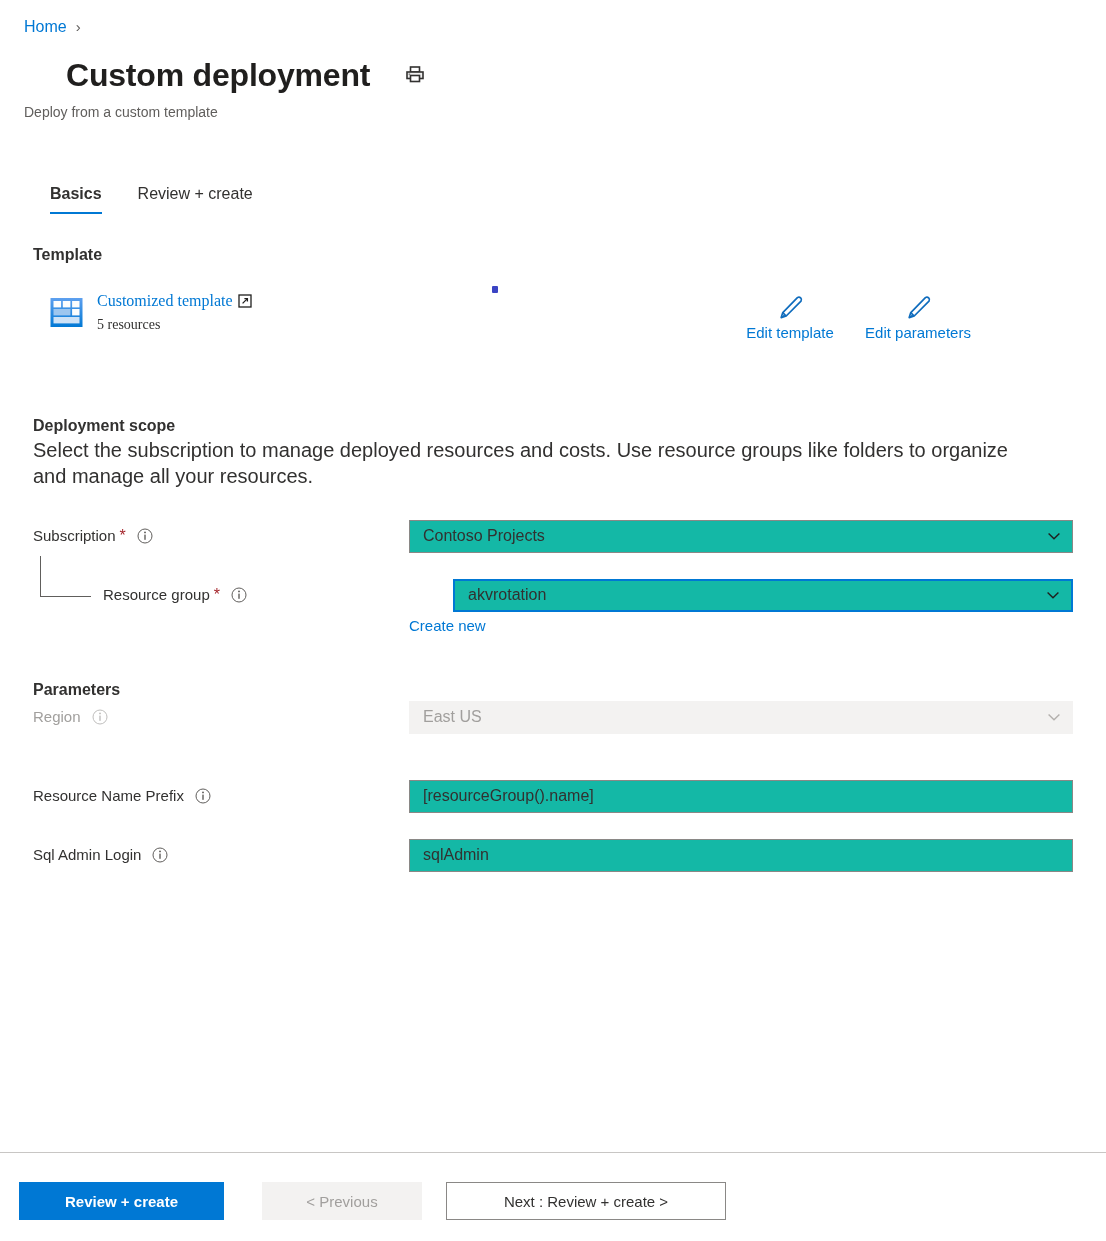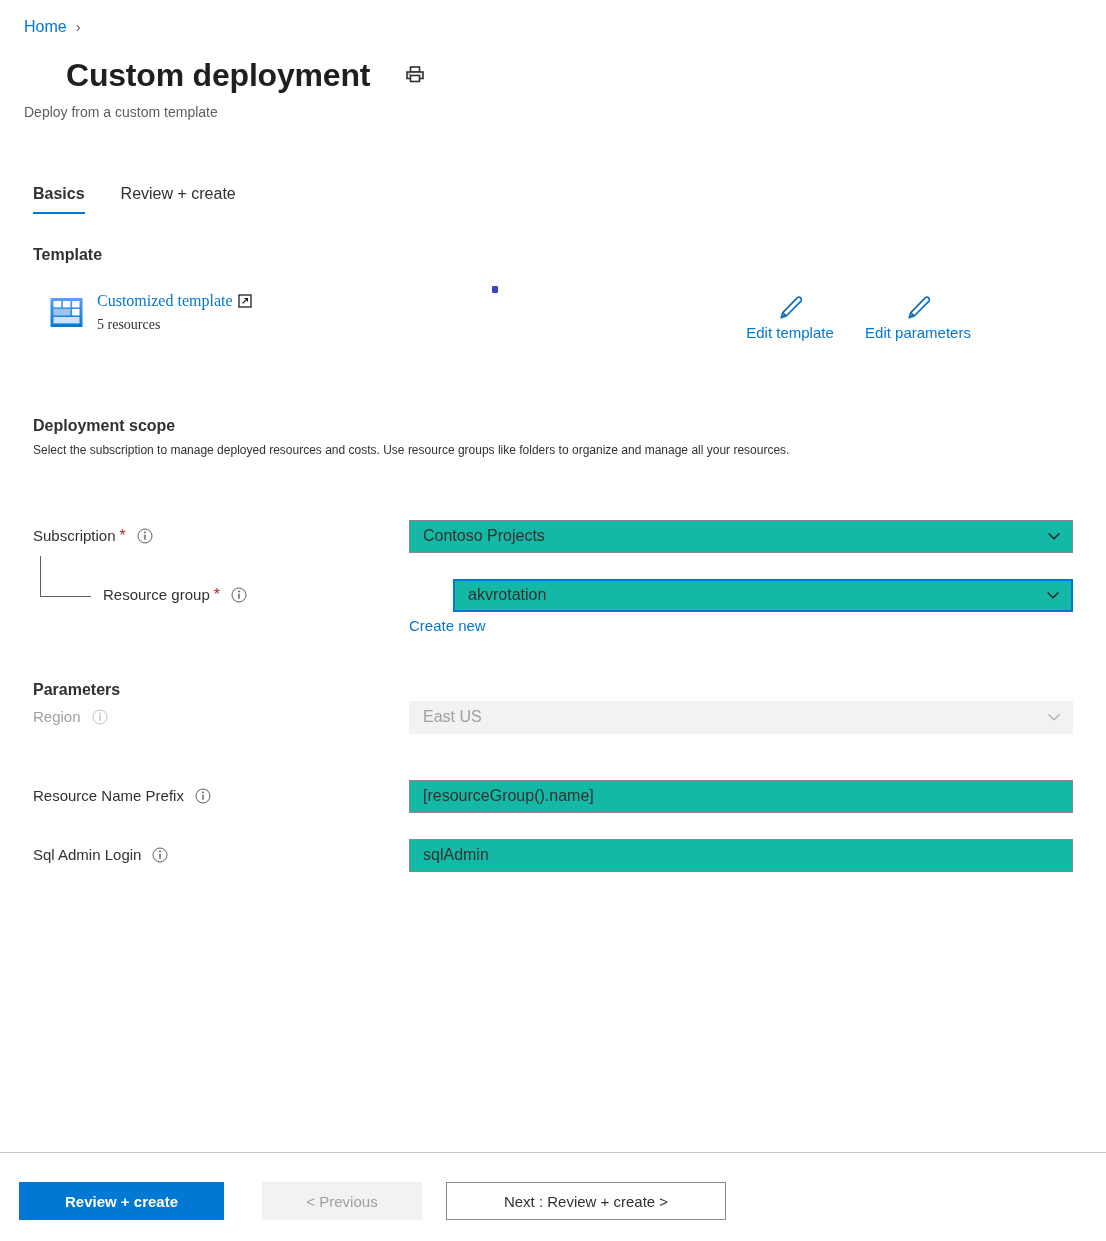--- a/index.html
+++ b/index.html
@@ -66,21 +66,21 @@
     left: 24px;
     top: 102px;
     font-size: 14px;
     line-height: 20px;
     color: #605e5c;
   }
 
   
   .tabs {
     position: absolute;
-    left: 33px;
+    left: 50px;
     top: 183px;
     display: flex;
     align-items: flex-start;
     text-align: right;
   }
   .tab {
     font-size: 16px;
     line-height: 22px;
     color: #323130;
     padding-bottom: 9px;
@@ -188,21 +188,21 @@
     color: #0078d4;
     white-space: nowrap;
   }
 
   
   .scope-desc {
     position: absolute;
     left: 33px;
     top: 437px;
     width: 990px;
-    font-size: 12px;
+    font-size: 20px;
     line-height: 26px;
     color: #323130;
   }
 
   
   .form-row {
     position: absolute;
     left: 33px;
     width: 1040px;
     display: flex;

